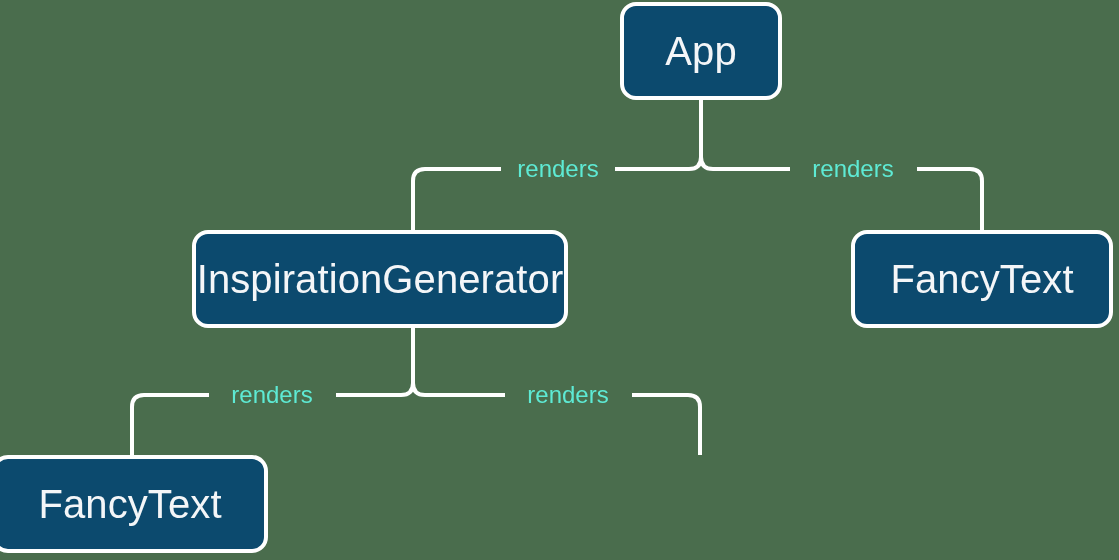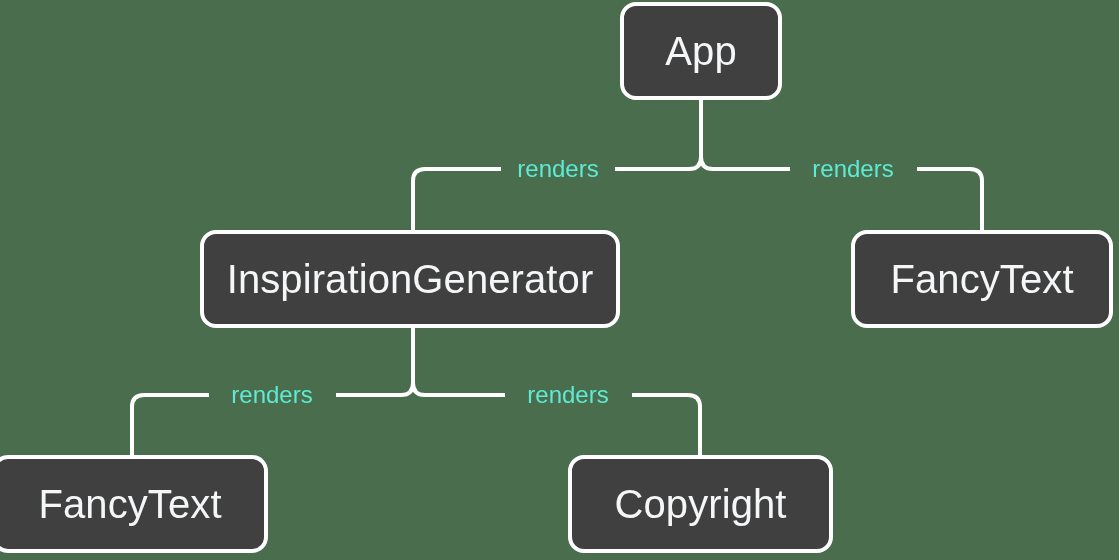--- a/index.html
+++ b/index.html
@@ -20,21 +20,21 @@
     position: absolute;
     left: 0;
     top: 0;
     width: 1119px;
     height: 560px;
     pointer-events: none;
   }
   .node {
     position: absolute;
     box-sizing: border-box;
-    background: #404040;
+    background: #0c4a6e;
     border: 4px solid #ffffff;
     border-radius: 16px;
     display: flex;
     align-items: center;
     justify-content: center;
     color: #f4f6f8;
     font-size: 40px;
     font-weight: 400;
     letter-spacing: 0.1px;
     line-height: 1;
@@ -67,35 +67,32 @@
       <path d="M 209 395 L 144 395 Q 132 395 132 407 L 132 455"></path>
       <path d="M 413 383 Q 413 395 425 395 L 505 395"></path>
       <path d="M 632 395 L 688 395 Q 700 395 700 407 L 700 455"></path>
     </g>
   </svg>
 
   <div class="node" style="left:620px; top:2px; width:162px; height:98px;">
     <span>App</span>
   </div>
 
-  <div class="node" style="left:200px; top:230px; width:420px; height:98px;">
+  <div class="node" style="left:192px; top:230px; width:376px; height:98px;">
     <span>InspirationGenerator</span>
   </div>
 
   <div class="node" style="left:851px; top:230px; width:262px; height:98px;">
     <span>FancyText</span>
   </div>
 
   <div class="node" style="left:-8px; top:455px; width:276px; height:98px;">
     <span>FancyText</span>
   </div>
 
-  <div class="node" style="left:568px; top:455px; width:265px; height:98px;">
-    <span>Copyright</span>
-  </div>
 
   <div class="edge-label" style="left:558px; top:169px;">renders</div>
 
   <div class="edge-label" style="left:853px; top:169px;">renders</div>
 
   <div class="edge-label" style="left:272px; top:395px;">renders</div>
 
   <div class="edge-label" style="left:568px; top:395px;">renders</div>
 
 </div>

